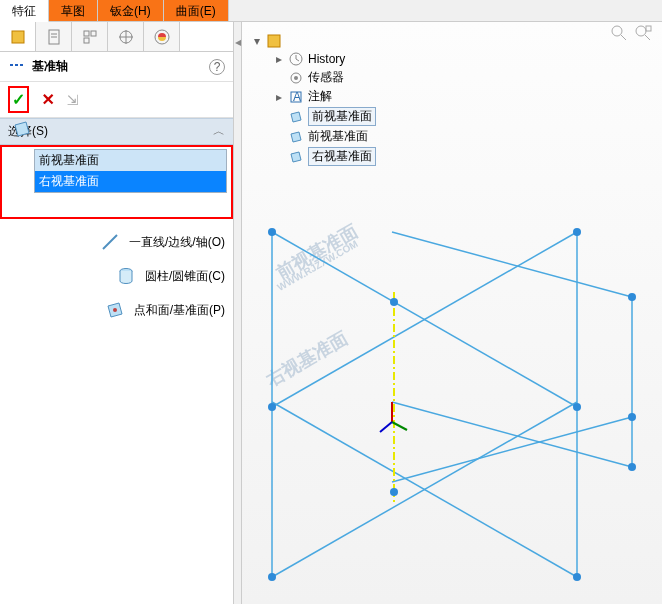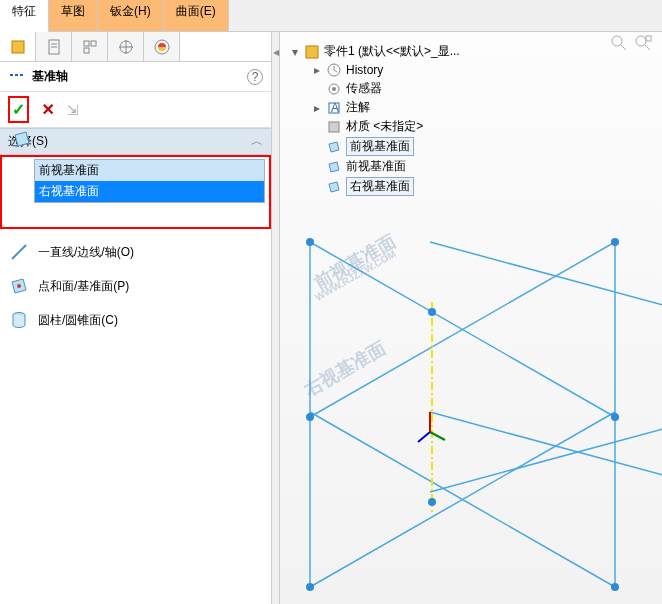--- a/index.html
+++ b/index.html
@@ -1,24 +1,24 @@
 <!DOCTYPE html>
 <html><head>
 <meta charset="utf-8">
 <style>
 * { margin: 0; padding: 0; box-sizing: border-box; font-family: "Microsoft YaHei", sans-serif; font-size: 12px; }
 body { background: #fff; width: 662px; height: 604px; overflow: hidden; position: relative; }
 
-.tabs-top { display: flex; height: 32px; border-bottom: 1px solid #ccc; background: #f0f0f0; }
-.tab { padding: 3px 12px; border-right: 1px solid #ccc; background: #fdba74; cursor: pointer; }
+.tabs-top { display: flex; height: 22px; border-bottom: 1px solid #ccc; background: #f0f0f0; }
+.tab { padding: 3px 12px; border-right: 1px solid #ccc; background: #f97316; cursor: pointer; }
 .tab.active { background: #fff; border-bottom: 1px solid #fff; margin-bottom: -1px; }
 
 .main { display: flex; height: 582px; }
 
-.left-panel { width: 272px; border-right: 1px solid #ccc; display: flex; flex-direction: column; }
+.left-panel { width: 234px; border-right: 1px solid #ccc; display: flex; flex-direction: column; }
 
 .icon-toolbar { display: flex; height: 30px; border-bottom: 1px solid #ccc; }
 .icon-tab { width: 36px; display: flex; align-items: center; justify-content: center; border-right: 1px solid #ccc; cursor: pointer; }
 .icon-tab.active { background: #fff; }
 .icon-tab:not(.active) { background: #f5f5f5; }
 
 .feature-header { display: flex; align-items: center; padding: 6px 8px; border-bottom: 1px solid #e0e0e0; }
 .feature-header .axis-ico { margin-right: 6px; }
 .feature-header .title { font-weight: bold; flex: 1; }
 .help-icon { width: 16px; height: 16px; border: 1px solid #999; border-radius: 50%; display: flex; align-items: center; justify-content: center; color: #666; cursor: pointer; }
@@ -32,21 +32,21 @@
 .section-hdr { background: #dce6f0; padding: 4px 8px; border-top: 1px solid #c0d0e0; border-bottom: 1px solid #c0d0e0; display: flex; justify-content: space-between; cursor: pointer; }
 .chev { color: #666; }
 
 .red-box-2 { border: 2px solid red; margin: 0; padding: 2px 4px 24px 4px; }
 .sel-list { margin-left: 28px; border: 1px solid #a0b0c0; background: #fff; }
 .sel-list .row1 { background: #cce4f7; padding: 2px 4px; }
 .sel-list .row2 { background: #0a84ff; color: #fff; padding: 2px 4px; }
 .plane-ico { position: absolute; margin-top: -32px; margin-left: 6px; }
 
 .opt-list { padding: 6px 4px; }
-.opt { display: flex; align-items: center; padding: 6px 4px; gap: 8px; cursor: pointer; }
+.opt { display: flex; align-items: center; padding: 6px 4px; gap: 8px; cursor: pointer; justify-content: flex-end; }
 .opt .ico { width: 22px; height: 22px; display: flex; align-items: center; justify-content: center; }
 
 .splitter { width: 8px; background: #f0f0f0; border-right: 1px solid #ccc; position: relative; }
 .splitter .tri { position: absolute; top: 16px; left: 1px; color: #888; font-size: 8px; }
 
 .viewport { flex: 1; position: relative; background: linear-gradient(#fdfdfd, #f2f2f2); }
 
 .top-icons { position: absolute; right: 10px; top: 2px; display: flex; gap: 6px; }
 .mag { width: 18px; height: 18px; cursor: pointer; }
 
@@ -151,34 +151,34 @@
         <span class="ico">
             <svg width="22" height="22">
               <line x1="4" y1="18" x2="18" y2="4" stroke="#5090c0" stroke-width="2"></line>
             </svg>
           </span>
         <span>一直线/边线/轴(O)</span>
       </div>
       <div class="opt">
         <span class="ico">
             <svg width="22" height="22">
+              <ellipse cx="11" cy="6" rx="6" ry="2.5" fill="#bde0f5" stroke="#5090c0"></ellipse>
+              <path d="M5 6 L5 16 A6 2.5 0 0 0 17 16 L17 6" fill="#d5ecf8" stroke="#5090c0"></path>
+            </svg>
+          </span>
+        <span>圆柱/圆锥面(C)</span>
+      </div>
+      <div class="opt">
+        <span class="ico">
+            <svg width="22" height="22">
               <path d="M4 7 L15 4 L18 15 L7 18 Z" fill="#bde0f5" stroke="#5090c0"></path>
               <circle cx="11" cy="11" r="2" fill="#c04040"></circle>
             </svg>
           </span>
         <span>点和面/基准面(P)</span>
-      </div>
-      <div class="opt">
-        <span class="ico">
-            <svg width="22" height="22">
-              <ellipse cx="11" cy="6" rx="6" ry="2.5" fill="#bde0f5" stroke="#5090c0"></ellipse>
-              <path d="M5 6 L5 16 A6 2.5 0 0 0 17 16 L17 6" fill="#d5ecf8" stroke="#5090c0"></path>
-            </svg>
-          </span>
-        <span>圆柱/圆锥面(C)</span>
       </div>
     </div>
   </div>
 
   <div class="splitter">
     <span class="tri">◀</span>
   </div>
 
   <div class="viewport">
     <div class="top-icons">
@@ -194,21 +194,20 @@
     </div>
 
     <div class="tree">
       <div class="tree-row">
         <span class="toggle">▾</span>
         <span class="tico">
             <svg width="16" height="16">
               <rect x="2" y="2" width="12" height="12" fill="#f0c040" stroke="#c08000"></rect>
             </svg>
           </span>
-        <span>零件1  (默认&lt;&lt;默认&gt;_显...</span>
       </div>
       <div class="ind1">
         <div class="tree-row">
           <span class="toggle">▸</span>
           <span class="tico">
               <svg width="16" height="16">
                 <circle cx="8" cy="8" r="6" fill="none" stroke="#888"></circle>
                 <path d="M8 4 L8 8 L11 10" fill="none" stroke="#888"></path>
               </svg>
             </span>
@@ -226,29 +225,20 @@
         </div>
         <div class="tree-row">
           <span class="toggle">▸</span>
           <span class="tico">
               <svg width="16" height="16">
                 <rect x="3" y="3" width="10" height="10" fill="none" stroke="#3070b0"></rect>
                 <text x="5" y="12" font-size="9" fill="#3070b0">A</text>
               </svg>
             </span>
           <span>注解</span>
-        </div>
-        <div class="tree-row">
-          <span class="toggle"></span>
-          <span class="tico">
-              <svg width="16" height="16">
-                <rect x="3" y="3" width="10" height="10" fill="#d0d0d0" stroke="#888"></rect>
-              </svg>
-            </span>
-          <span>材质 &lt;未指定&gt;</span>
         </div>
         <div class="tree-row">
           <span class="toggle"></span>
           <span class="tico">
               <svg width="16" height="16">
                 <path d="M3 5 L11 3 L13 11 L5 13 Z" fill="#bde0f5" stroke="#5090c0"></path>
               </svg>
             </span>
           <span class="boxed">前视基准面</span>
         </div>

